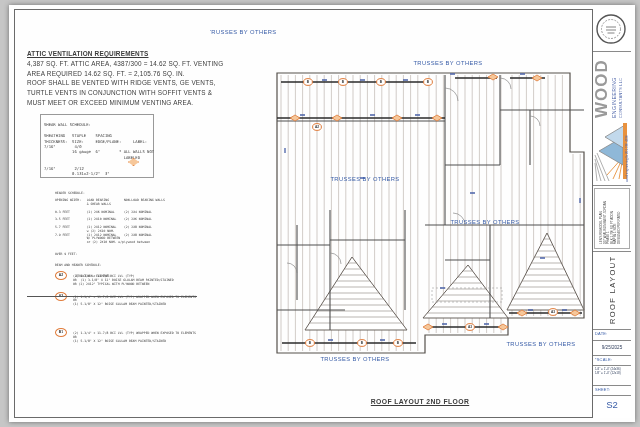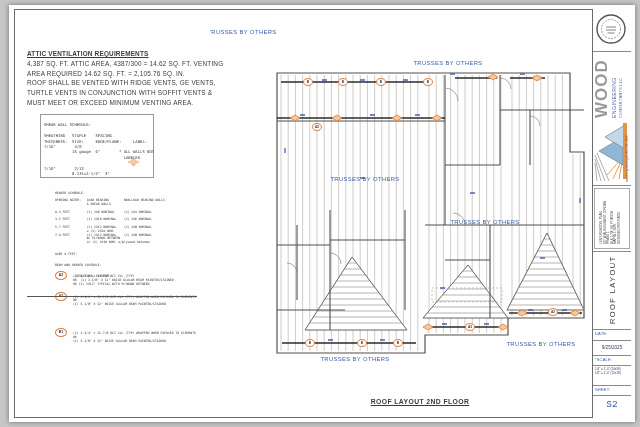--- a/index.html
+++ b/index.html
@@ -316,17 +316,17 @@
     <div class="tb" style="height:10px;">
         <div class="tb-lbl">*SCALE:</div>
       </div>
     <div class="tb" style="height:20px;">
         <div class="scale-val">1/4" = 1'-0" (24x36)
 1/8" = 1'-0" (12x18)</div>
       </div>
     <div class="tb" style="height:10px;">
         <div class="tb-lbl">SHEET:</div>
       </div>
-    <div class="tb" style="flex:1;border-bottom:none;font-family:Liberation Mono, monospace;">
+    <div class="tb" style="flex:1;border-bottom:none;">
         <div class="tb-sheetval">S2</div>
       </div>
   </div>
 </div>
 
 </body></html>

